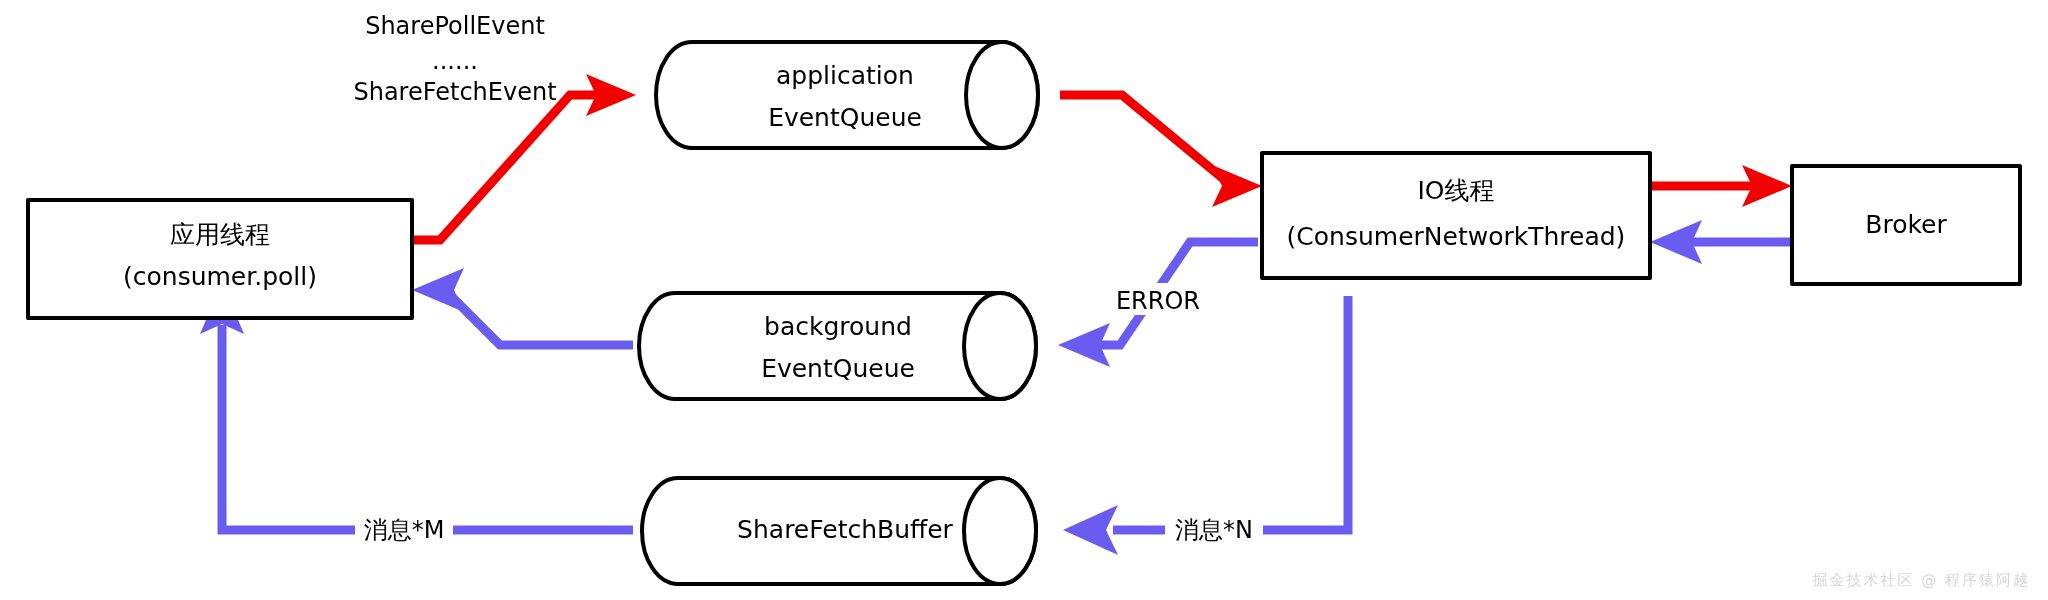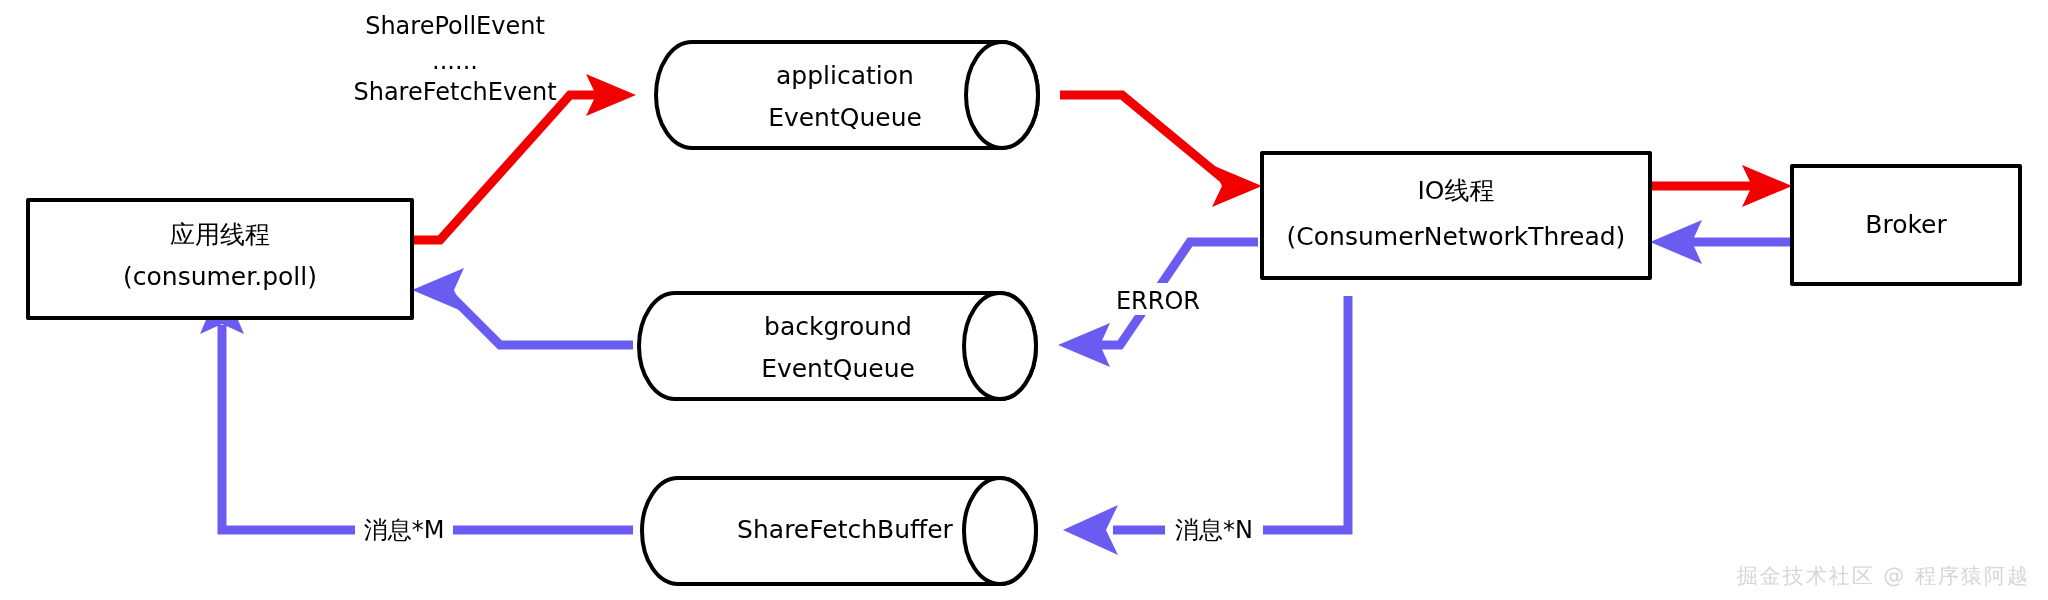--- a/index.html
+++ b/index.html
@@ -78,21 +78,21 @@
   .arrowhead-red { fill: #f20000; }
   .arrowhead-blue { fill: #6a5cf0; }
   .label-bg {
     fill: #ffffff;
   }
   .watermark {
     position: absolute;
     right: 18px;
     bottom: 10px;
     font-family: "DejaVu Sans", sans-serif;
-    font-size: 21px;
+    font-size: 15px;
     color: #d6d6d6;
     letter-spacing: 2px;
     user-select: none;
     margin-top: 36px;
   }
 </style>
 </head>
 <body>
 
 <div id="diagram-root">

